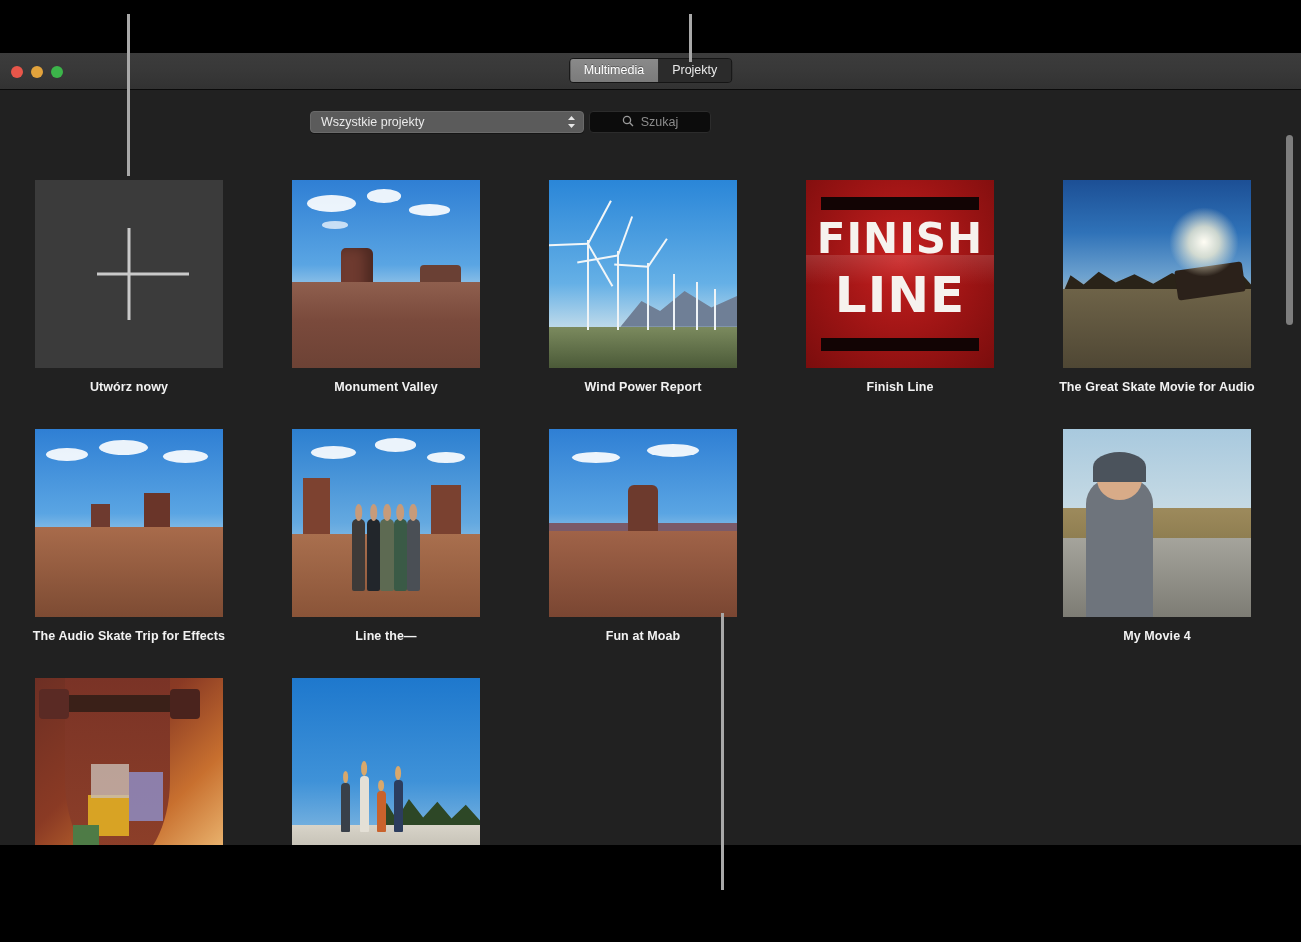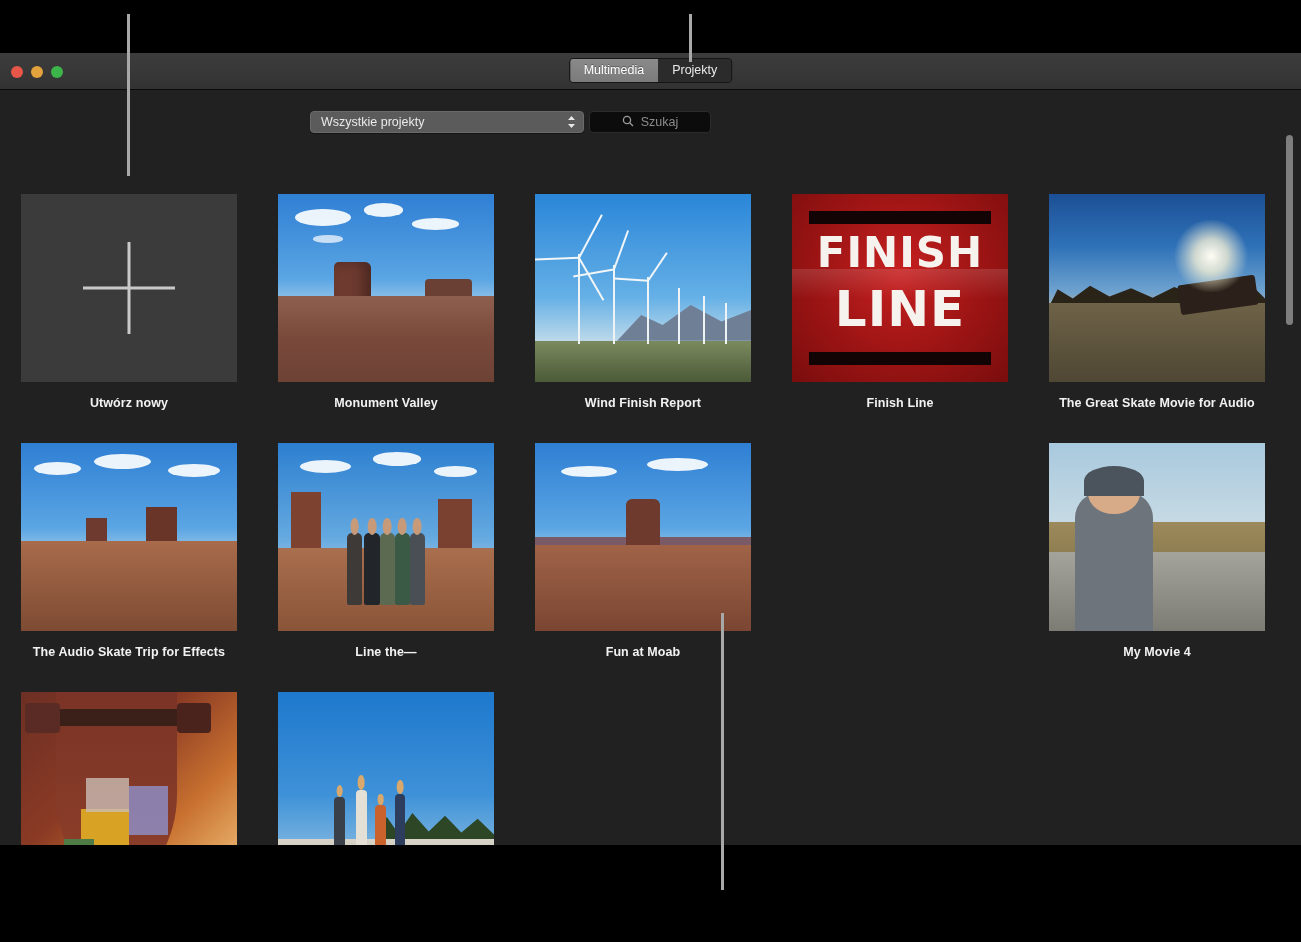--- a/index.html
+++ b/index.html
@@ -70,21 +70,21 @@
   .search .mag{ display:block; }
   .search .ph{ font-size:12.5px; color:#8c8c8c; }
 
   
   .grid{
     position:absolute; left:0; top:127px; width:1277px; height:665px;
   }
   .row{ position:absolute; left:0; width:1277px; height:240px; }
   .cell{ position:absolute; width:258px; text-align:center; }
   .thumb{
-    position:relative; width:216px; height:188px; margin:14px auto;
+    position:relative; width:188px; height:188px; margin:0 auto;
     overflow:hidden; background:#111;
   }
   .cap{
     margin-top:12px; font-size:12.5px; color:#f2f2f2;
     font-weight:bold; letter-spacing:.1px;
     white-space:nowrap; overflow:hidden; text-overflow:ellipsis;
   }
 
   
   .newtile{ background:#3b3b3b; }
@@ -298,21 +298,21 @@
               <div class="blade" style="left:36%;bottom:60%;height:22%;transform:rotate(20deg);"></div>
               <div class="blade" style="left:36%;bottom:60%;height:22%;transform:rotate(-100deg);"></div>
               <div class="turbine" style="left:52%;height:36%;"></div>
               <div class="blade" style="left:52%;bottom:54%;height:18%;transform:rotate(34deg);"></div>
               <div class="blade" style="left:52%;bottom:54%;height:18%;transform:rotate(-86deg);"></div>
               <div class="turbine" style="left:66%;height:30%;"></div>
               <div class="turbine" style="left:78%;height:26%;"></div>
               <div class="turbine" style="left:88%;height:22%;"></div>
             </div>
           </div>
-          <div class="cap">Wind Finish Report</div>
+          <div class="cap">Wind Power Report</div>
         </div>
 
         <div class="cell" style="left:771px;">
           <div class="thumb">
             <div class="art fl">
               <div class="sheen"></div>
               <div class="bar t"></div>
               <div class="bar b"></div>
               <div class="t1">FINISH</div>
               <div class="t2">LINE</div>

